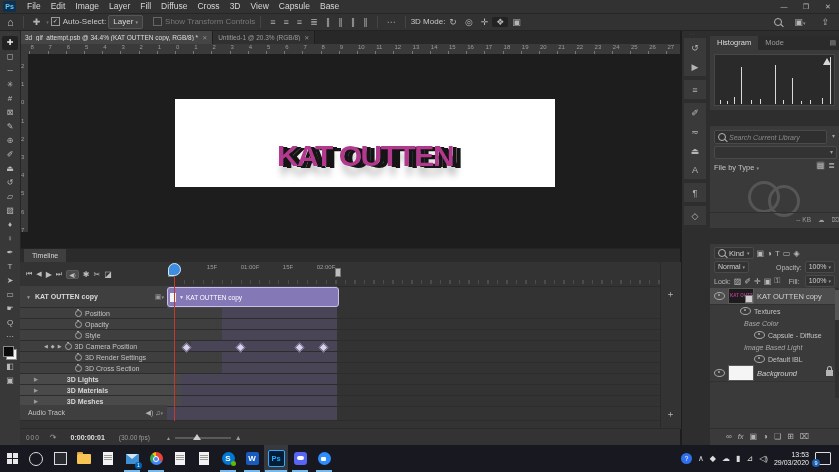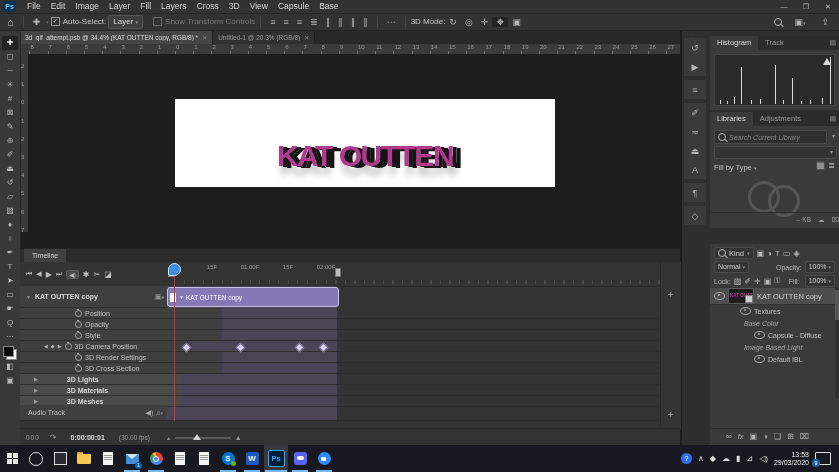--- a/index.html
+++ b/index.html
@@ -215,21 +215,21 @@
 <div class="app">
 
   <div class="menubar">
     <div class="ps-logo">Ps</div>
     <div style="display:flex;">
         <span class="menu-item">File</span>
         <span class="menu-item">Edit</span>
         <span class="menu-item">Image</span>
         <span class="menu-item">Layer</span>
         <span class="menu-item">Fill</span>
-        <span class="menu-item">Layers</span>
+        <span class="menu-item">Diffuse</span>
         <span class="menu-item">Cross</span>
         <span class="menu-item">3D</span>
         <span class="menu-item">View</span>
         <span class="menu-item">Capsule</span>
         <span class="menu-item">Base</span>
       </div>
     <div class="win-controls">
       <span class="win-btn">—</span>
       <span class="win-btn">❐</span>
       <span class="win-btn">✕</span>
@@ -558,21 +558,21 @@
         <div class="strip-ico">⏏</div>
         <div class="strip-ico">A</div>
         <div class="strip-ico sep">¶</div>
         <div class="strip-ico sep">◇</div>
       </div>
 
     <div class="panels">
 
       <div class="ptabs" style="top:6px;">
         <span class="ptab active">Histogram</span>
-        <span class="ptab">Track</span>
+        <span class="ptab">Mode</span>
         <span class="pmenu">▤</span>
       </div>
       <div class="psection" style="top:20px;height:60px;">
         <div class="hist-chart">
           <div class="hist-warn"></div>
         <div class="spike" style="left: 4%; height: 8%;"></div>
             <div class="spike" style="left: 10%; height: 6%;"></div>
             <div class="spike" style="left: 16%; height: 14%;"></div>
             <div class="spike" style="left: 22%; height: 74%;"></div>
             <div class="spike" style="left: 30%; height: 8%;"></div>
@@ -580,35 +580,30 @@
             <div class="spike" style="left: 50%; height: 78%;"></div>
             <div class="spike" style="left: 57%; height: 8%;"></div>
             <div class="spike" style="left: 65%; height: 52%;"></div>
             <div class="spike" style="left: 72%; height: 6%;"></div>
             <div class="spike" style="left: 80%; height: 9%;"></div>
             <div class="spike" style="left: 90%; height: 12%;"></div>
             <div class="spike" style="left: 97%; height: 95%;"></div>
           </div>
       </div>
 
-      <div class="ptabs" style="top:82px;">
-        <span class="ptab active">Libraries</span>
-        <span class="ptab">Adjustments</span>
-        <span class="pmenu">▤</span>
-      </div>
       <div class="psection" style="top:96px;height:102px;">
         <div class="lib-search">
           <span class="mag"></span>
           <span>Search Current Library</span>
         </div>
         <span class="lib-chev">▾</span>
         <div class="lib-drop">
             <span class="chev">▾</span>
           </div>
-        <div class="lib-view"><span>Fill by Type</span> <span style="font-size:5px;color:#9a9a9a;">▾</span></div>
+        <div class="lib-view"><span>File by Type</span> <span style="font-size:5px;color:#9a9a9a;">▾</span></div>
         <div class="lib-viewicons">
           <span class="on">▦</span>
           <span>≣</span>
         </div>
         <div class="cc-logo">
           <div class="cc-c1"></div>
             <div class="cc-c2"></div>
         </div>
         <div class="lib-bottom">
           <span>-- KB</span>
@@ -665,20 +660,26 @@
           <div class="lyr-row lyr-sub" style="padding-left:44px;">
             <span class="eye"></span>
             <span>Capsule - Diffuse</span>
           </div>
           <div class="lyr-row lyr-cat" style="padding-left:34px;">
             <span>Image Based Light</span>
           </div>
           <div class="lyr-row lyr-sub" style="padding-left:44px;">
             <span class="eye"></span>
             <span>Default IBL</span>
+          </div>
+          <div class="lyr-row">
+            <span class="eye"></span>
+            <span class="thumb white"></span>
+            <span style="font-style:italic;">Background</span>
+            <span class="locki"></span>
           </div>
         </div>
 
         <div class="lyr-scroll">
             <span class="thumb-bar"></span>
           </div>
 
         <div class="lyr-bottombar">
           <span>∞</span>
           <span class="fx">fx</span>

